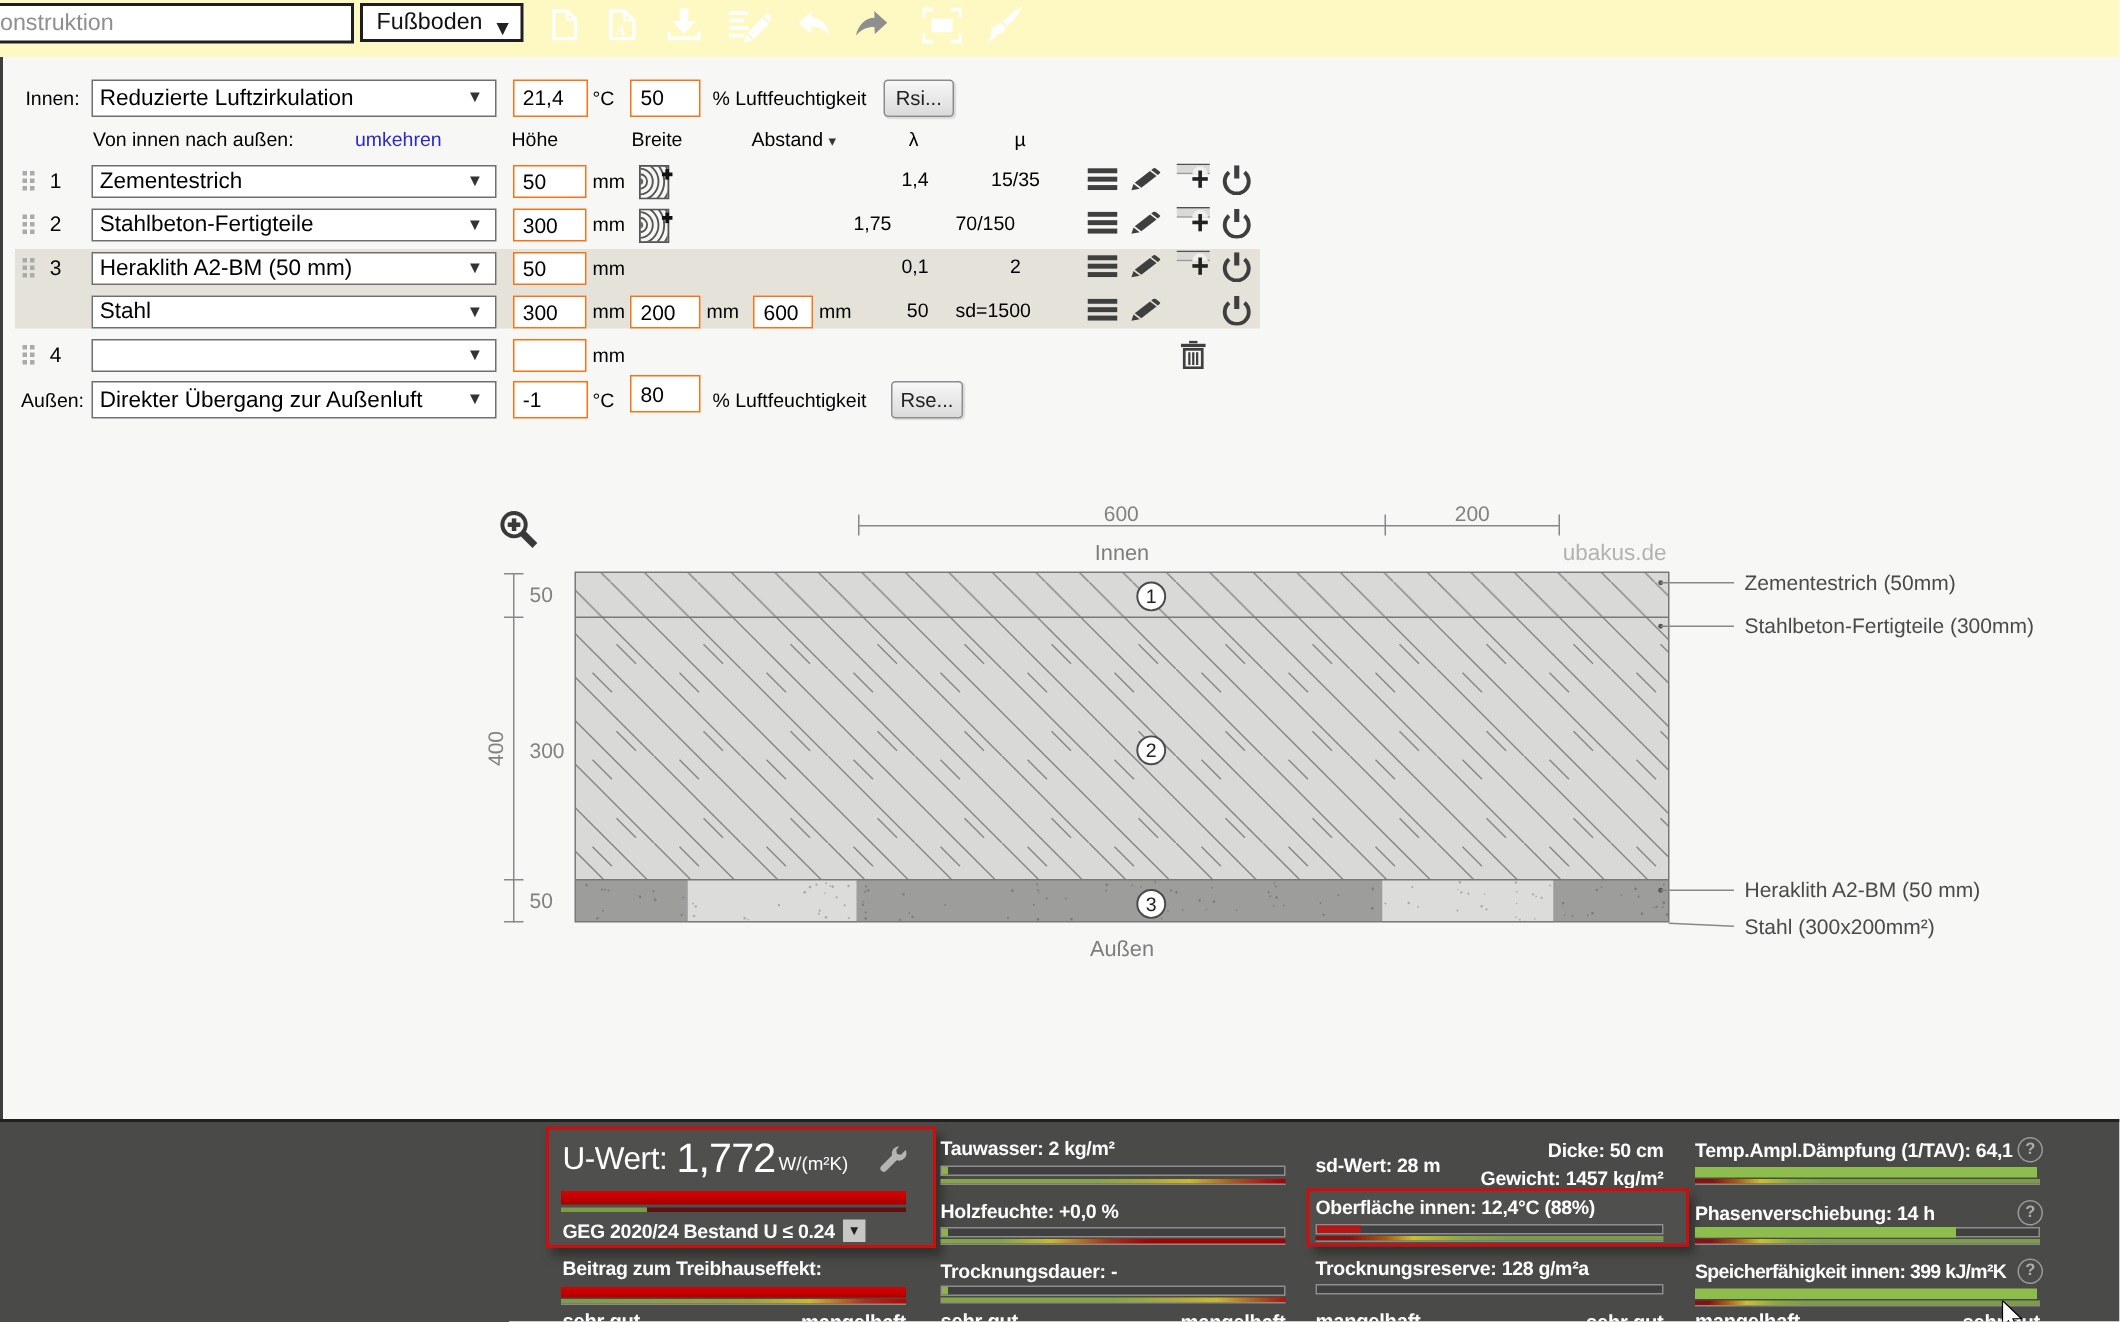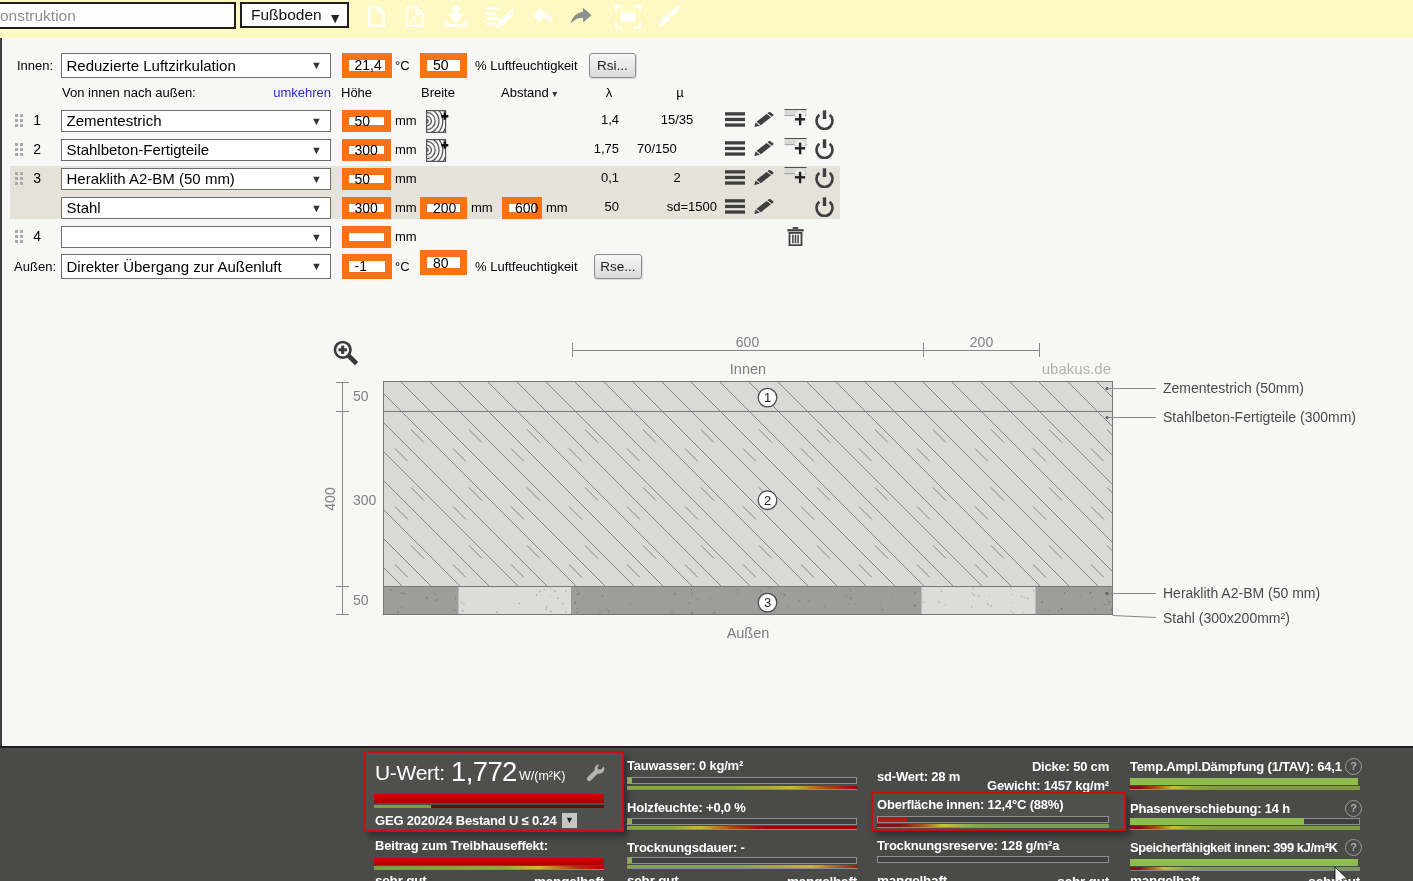--- a/index.html
+++ b/index.html
@@ -5,21 +5,21 @@
 html,body{margin:0;padding:0}
 body{width:1413px;height:881px;background:#f7f7f6;font-family:"Liberation Sans",sans-serif;position:relative;overflow:hidden}
 .abs{position:absolute}
 #toolbar{position:absolute;left:0;top:0;width:1413px;height:38px;background:#fef9c3}
 #tb-input{position:absolute;left:-6px;top:1.5px;width:234px;height:23px;background:#fff;border:2px solid #1f1f1f;color:#8f8f8f;font-size:15.5px;padding:0 0 0 4px;line-height:23px}
 #tb-select{position:absolute;left:240px;top:2px;width:96px;height:22px;background:#fff;border:2px solid #1f1f1f;color:#111;font-size:15.5px;padding:0 0 0 9px;line-height:22px}
 #tb-select .arr{position:absolute;right:5px;top:3px;font-size:14px;color:#222}
 .sel{position:absolute;box-sizing:border-box;background:#fff;border:1px solid #6f6f6f;font-size:15px;color:#000}
 .sel .txt{position:absolute;left:4.5px;top:0;bottom:0;display:flex;align-items:center;white-space:nowrap}
 .sel .arr{position:absolute;right:8px;top:50%;margin-top:-6px;font-size:11px;color:#333}
-.inp{position:absolute;box-sizing:border-box;background:#fff;border:7px solid #f97316;font-size:14px;color:#000;padding:0 0 0 6px;display:flex;align-items:center}
+.inp{position:absolute;box-sizing:border-box;background:#fff;border:1px solid #f97316;font-size:14px;color:#000;padding:0 0 0 6px;display:flex;align-items:center}
 .lbl{position:absolute;font-size:13px;color:#000;white-space:nowrap}
 .btn{position:absolute;box-sizing:border-box;background:linear-gradient(#f7f7f7,#dadada);border:1px solid #8b8b8b;border-radius:3px;font-size:13.5px;color:#222;text-align:center;box-shadow:1px 1px 1px rgba(0,0,0,.12)}
 .handle{position:absolute;width:9px;height:14px}
 .handle i{position:absolute;width:2.5px;height:2.5px;background:#ababab}
 .num{position:absolute;font-size:14px;color:#000;width:16px;text-align:right}
 #hl-row{position:absolute;left:10px;top:165.5px;width:830px;height:53px;background:#e4e2d9}
 #form svg{position:absolute}
 #panel{position:absolute;left:0;top:746px;width:1413px;height:135px;background:#4a4a49}
 #panel .bt{position:absolute;color:#fff;font-weight:bold;font-size:13px;letter-spacing:-0.2px;white-space:nowrap}
 #panel .barbox{position:absolute;height:5px;border:1px solid #8e8e8e;background:#404040}
@@ -86,21 +86,21 @@
       <span class="txt">Reduzierte Luftzirkulation</span>
       <span class="arr">▼</span>
     </div>
   <div class="inp" style="left:341.5px;top:52.5px;width:50px;height:25px">21,4</div>
   <div class="lbl" style="left:395px;top:58px">°C</div>
   <div class="inp" style="left:420px;top:52.5px;width:47px;height:25px">50</div>
   <div class="lbl" style="left:475px;top:58px">% Luftfeuchtigkeit</div>
   <div class="btn" style="left:589px;top:52.5px;width:47px;height:25px;line-height:23px">Rsi...</div>
 
   <div class="lbl" style="left:62px;top:85px">Von innen nach außen:</div>
-  <div class="lbl" style="left:200px;top:85px;width:131px;text-align:right;color:#2929cc">umkehren</div>
+  <div class="lbl" style="left:200px;top:85px;width:131px;text-align:center;color:#2929cc">umkehren</div>
   <div class="lbl" style="left:341px;top:85px">Höhe</div>
   <div class="lbl" style="left:421px;top:85px">Breite</div>
   <div class="lbl" style="left:501px;top:85px">Abstand <span style="font-size:10px;color:#333">▾</span></div>
   <div class="lbl" style="left:589px;top:85px;width:40px;text-align:center">λ</div>
   <div class="lbl" style="left:660px;top:85px;width:40px;text-align:center">µ</div>
 
   <div id="rows">
   <div class="handle" style="left:15px;top:114px">
         <i style="left:0px;top:0px"></i>
         <i style="left:0px;top:5px"></i>
@@ -188,21 +188,21 @@
           <circle cx="0.6" cy="11" r="8.6" fill="none" stroke="#555" stroke-width="1.25"></circle>
           <circle cx="0.6" cy="11" r="12.4" fill="none" stroke="#555" stroke-width="1.25"></circle>
           <circle cx="0.6" cy="11" r="16.2" fill="none" stroke="#555" stroke-width="1.25"></circle>
           <circle cx="0.6" cy="11" r="20" fill="none" stroke="#555" stroke-width="1.25"></circle>
           <circle cx="0.6" cy="11" r="23.8" fill="none" stroke="#555" stroke-width="1.25"></circle>
         </g>
         <rect x="0.6" y="0.6" width="19" height="21.8" fill="none" stroke="#555" stroke-width="1.2"></rect>
         <rect x="15.3" y="5" width="7" height="2.5" fill="#111"></rect>
         <rect x="17.55" y="2.75" width="2.5" height="7" fill="#111"></rect>
       </svg>
-  <div class="lbl" style="left:569px;top:141px;width:50px;text-align:right">1,75</div>
+  <div class="lbl" style="left:569px;top:141px;width:50px;">1,75</div>
   <div class="lbl" style="left:637px;top:141px;width:80px;text-align:left">70/150</div>
   <svg style="left:725px;top:141px" width="20" height="15" viewBox="0 0 20 15">
         <rect x="0" y="0.2" width="20" height="3.3" fill="#3f3f3f"></rect>
         <rect x="0" y="5.8" width="20" height="3.3" fill="#3f3f3f"></rect>
         <rect x="0" y="11.4" width="20" height="3.3" fill="#3f3f3f"></rect>
       </svg>
   <svg style="left:754px;top:141px" width="20" height="16" viewBox="0 0 20 16">
         <g transform="scale(0.93,0.72)">
           <path fill="#3f3f3f" d="M0.3,20.7 L1.8,14.7 L6.3,19.2 Z"></path>
           <path fill="#3f3f3f" d="M2.7,13.6 L13.6,2.7 L18.3,7.4 L7.4,18.3 Z"></path>
@@ -266,21 +266,21 @@
         <span class="txt">Stahl</span>
         <span class="arr">▼</span>
       </div>
   <div class="inp" style="left:341.5px;top:196.5px;width:49px;height:22px">300</div>
   <div class="lbl" style="left:395px;top:200px">mm</div>
   <div class="inp" style="left:420px;top:196.5px;width:47px;height:22px">200</div>
   <div class="lbl" style="left:471px;top:200px">mm</div>
   <div class="inp" style="left:502px;top:196.5px;width:40px;height:22px">600</div>
   <div class="lbl" style="left:546px;top:200px">mm</div>
   <div class="lbl" style="left:569px;top:199px;width:50px;text-align:right">50</div>
-  <div class="lbl" style="left:637px;top:199px;width:80px;text-align:right">sd=1500</div>
+  <div class="lbl" style="left:637px;top:199px;width:80px;text-align:left">sd=1500</div>
   <svg style="left:725px;top:199px" width="20" height="15" viewBox="0 0 20 15">
         <rect x="0" y="0.2" width="20" height="3.3" fill="#3f3f3f"></rect>
         <rect x="0" y="5.8" width="20" height="3.3" fill="#3f3f3f"></rect>
         <rect x="0" y="11.4" width="20" height="3.3" fill="#3f3f3f"></rect>
       </svg>
   <svg style="left:754px;top:199px" width="20" height="16" viewBox="0 0 20 16">
         <g transform="scale(0.93,0.72)">
           <path fill="#3f3f3f" d="M0.3,20.7 L1.8,14.7 L6.3,19.2 Z"></path>
           <path fill="#3f3f3f" d="M2.7,13.6 L13.6,2.7 L18.3,7.4 L7.4,18.3 Z"></path>
           <path fill="#3f3f3f" d="M14.5,1.8 L15.8,0.5 Q16.8,-0.4 17.8,0.5 L20.5,3.2 Q21.4,4.2 20.5,5.2 L19.2,6.5 Z"></path>
@@ -519,21 +519,21 @@
     </svg>
   <div class="abs" style="left:374px;top:47.5px;width:230px;height:9.5px;background:linear-gradient(#dc0000,#a40000)"></div>
   <div class="abs" style="left:374px;top:58.5px;width:230px;height:3px;background:linear-gradient(to right,#7d9c4a 0,#7d9c4a 57px,#5c1212 57px,#5c1212 100%)"></div>
   <div class="bt" style="left:375px;top:67px">GEG 2020/24 Bestand U ≤ 0.24</div>
   <div class="abs" style="left:562px;top:67px;width:15px;height:15px;background:#c6c6c5;text-align:center;font-size:9px;line-height:15px;color:#222">▼</div>
   <div class="bt" style="left:375px;top:92px">Beitrag zum Treibhauseffekt:</div>
   <div class="abs" style="left:374px;top:112px;width:230px;height:6.5px;background:linear-gradient(#d80000,#ae0000)"></div>
   <div class="strip" style="left:374px;top:119.7px;width:230px;background:linear-gradient(to right,#7d9c4a,#9aa33e 55%,#c8b92e 72%,#b33014 88%,#c00000)"></div>
   <div class="bt" style="left:375px;top:126.5px;font-size:13.5px">sehr gut</div>
   <div class="bt" style="left:474px;top:128px;width:130px;text-align:right;font-size:13.5px">mangelhaft</div>
-  <div class="bt" style="left:627px;top:12px">Tauwasser: 0 kg/m²</div>
+  <div class="bt" style="left:627px;top:12px">Tauwasser: 2 kg/m²</div>
   <div class="barbox" style="left:627px;top:31px;width:228px">
       <div style="position:absolute;left:0;top:0;width:4px;height:5px;background:#8cb24c"></div>
     </div>
   <div class="strip" style="left:627px;top:39.5px;width:230px;background:linear-gradient(to right,#84a647 0,#84a647 45%,#b1a93a 62%,#c8b92e 72%,#a8581e 85%,#b01010 95%,#a80000)"></div>
   <div class="bt" style="left:627px;top:54px">Holzfeuchte: +0,0 %</div>
   <div class="barbox" style="left:627px;top:72px;width:228px">
       <div style="position:absolute;left:0;top:0;width:4px;height:5px;background:#8cb24c"></div>
     </div>
   <div class="strip" style="left:627px;top:80px;width:230px;background:linear-gradient(to right,#84a647 0,#84a647 18%,#c8b92e 32%,#a83414 48%,#a80000 60%,#a80000)"></div>
   <div class="bt" style="left:627px;top:94px">Trocknungsdauer: -</div>

